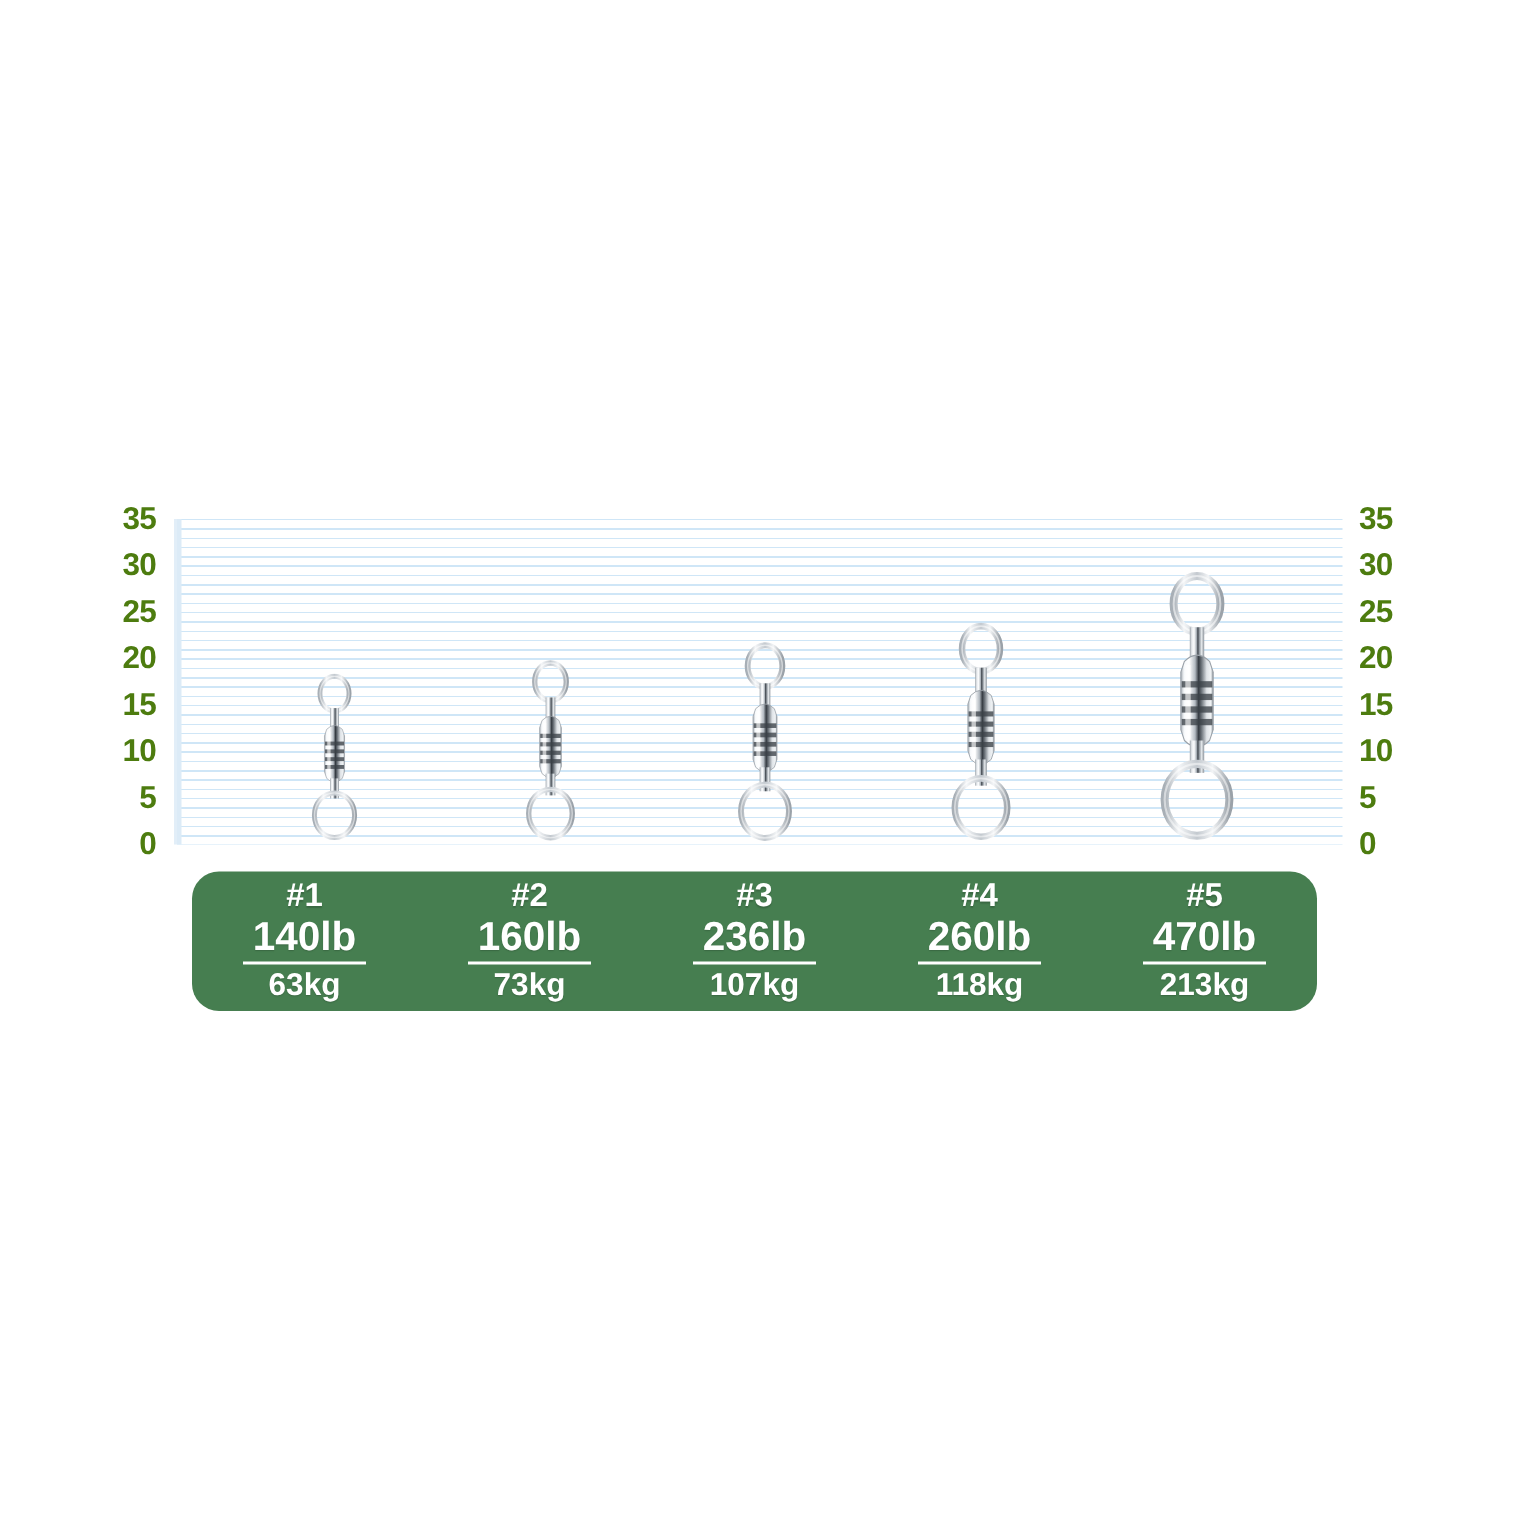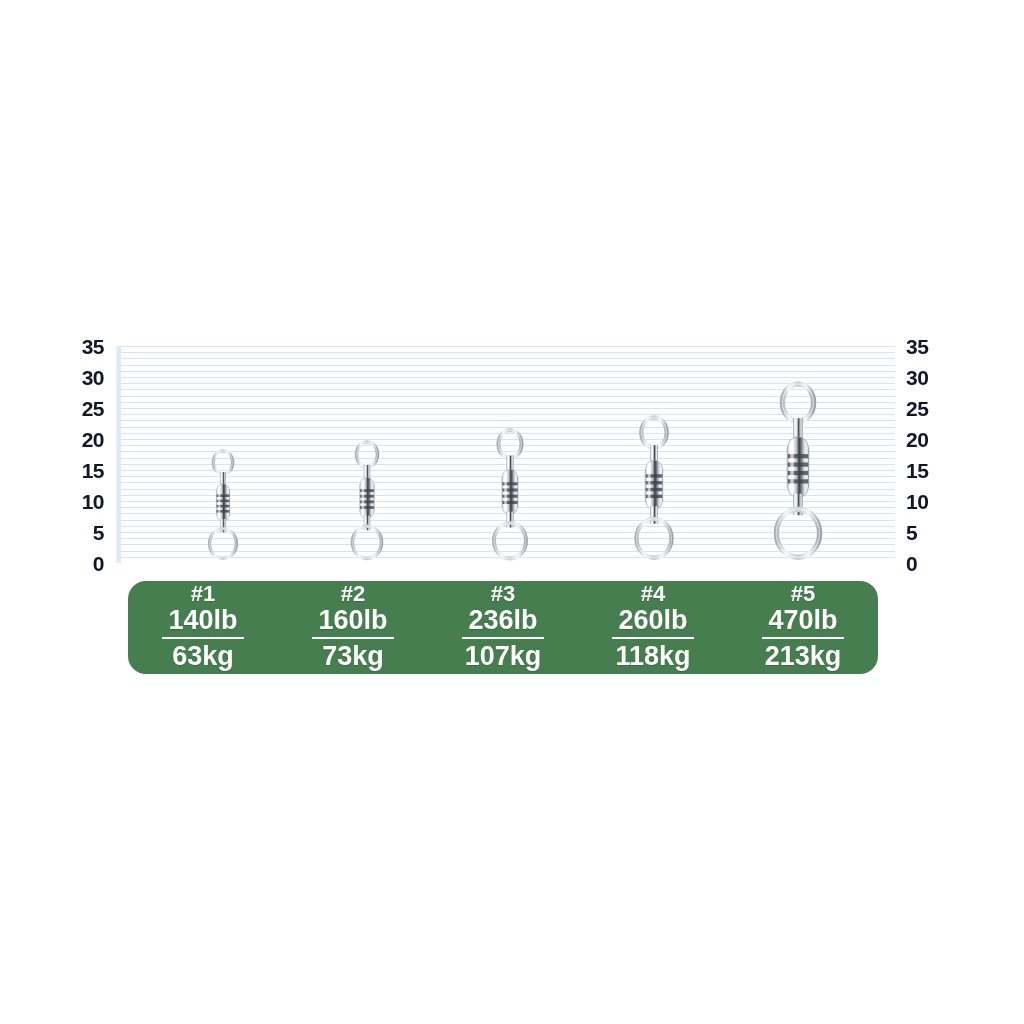--- a/index.html
+++ b/index.html
@@ -28,21 +28,21 @@
   .axis.left{ left:62px; }
   .axis.right{ left:906px; }
 
   .tick{
     position:absolute;
     right:0;
     width:42px;
     text-align:right;
     font-size:21px;
     font-weight:bold;
-    color:#0f172a;
+    color:#4d7c0f;
     letter-spacing:-0.5px;
     line-height:1;
     transform:translateY(-50%);
   }
   .axis.right .tick{ text-align:left; left:0; }
 
   
   #plot{
     position:absolute;
     left:116px;
@@ -111,21 +111,21 @@
   }
   .spec-lb{
     font-size:27px;
     font-weight:bold;
     line-height:1.15;
     padding:0 6px 1px 6px;
     border-bottom:2px solid #ffffff;
     text-shadow:0 1px 1px rgba(0,0,0,.18);
   }
   .spec-kg{
-    font-size:27px;
+    font-size:21px;
     font-weight:bold;
     line-height:1.2;
     padding-top:1px;
     text-shadow:0 1px 1px rgba(0,0,0,.18);
   }
 </style>
 </head>
 <body>
 
 <div id="figure">

